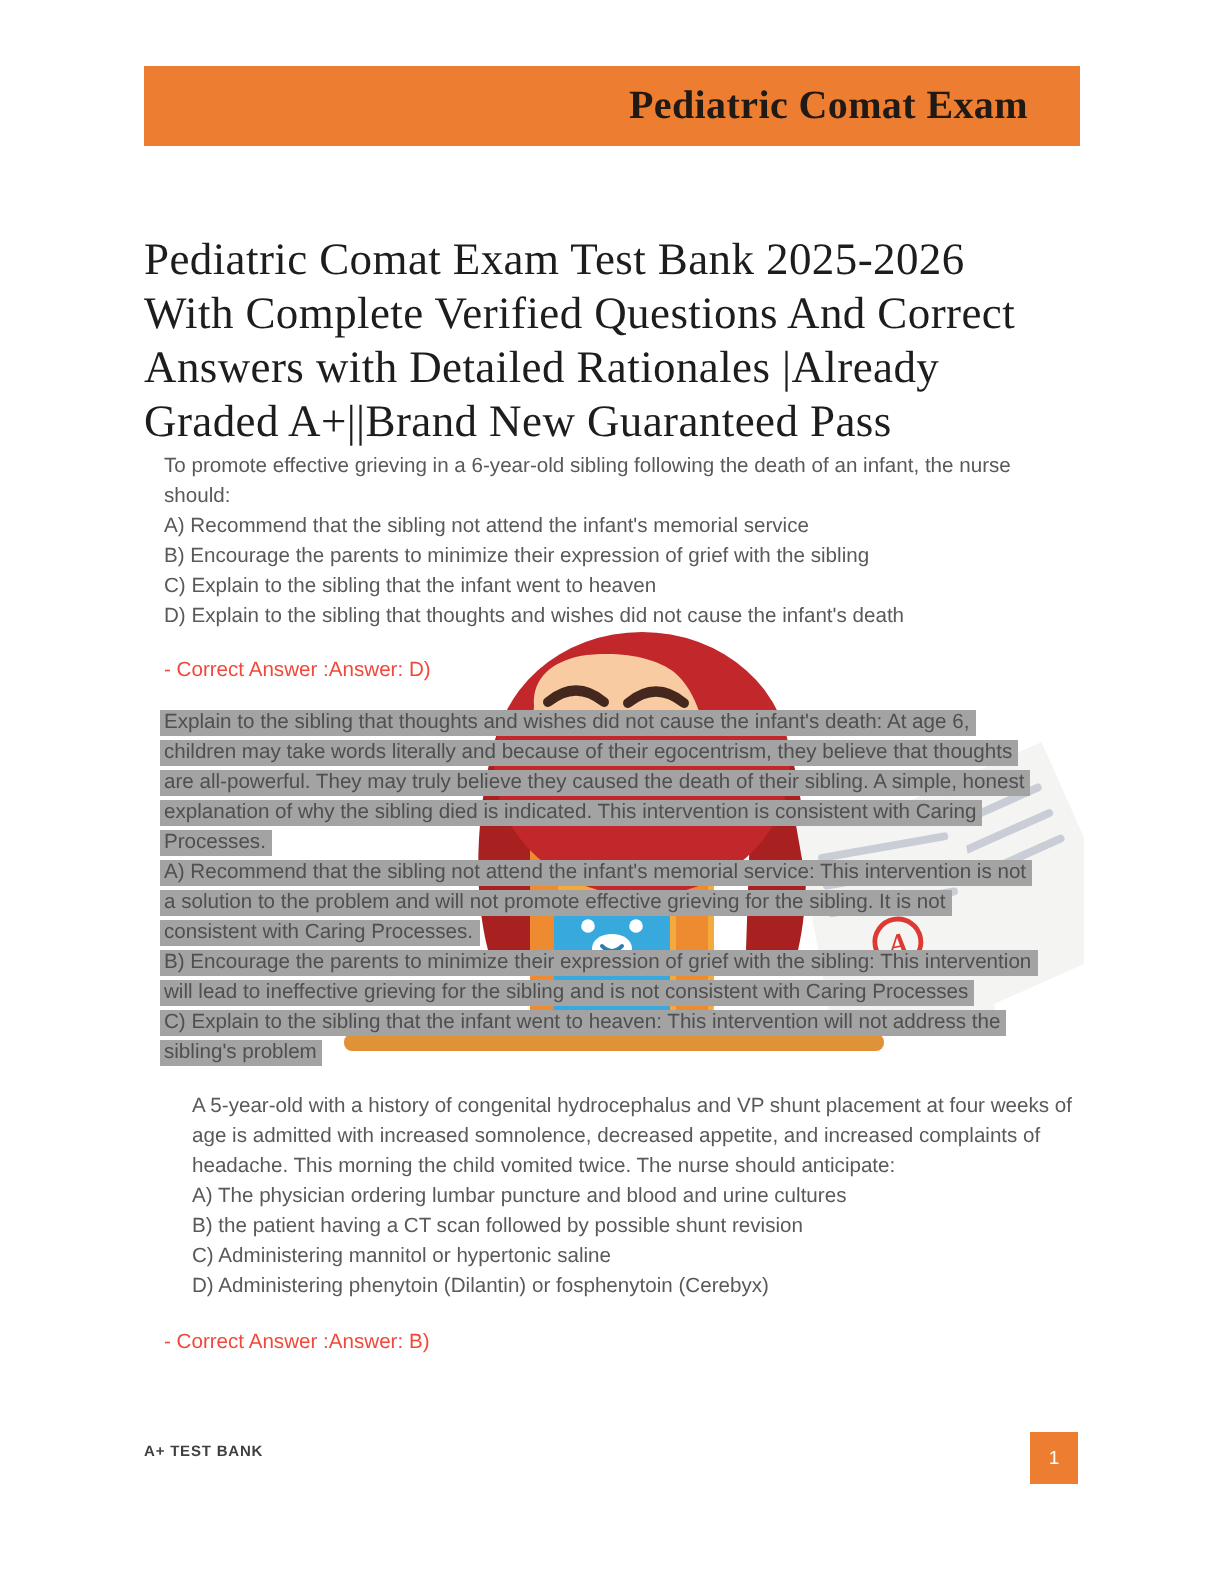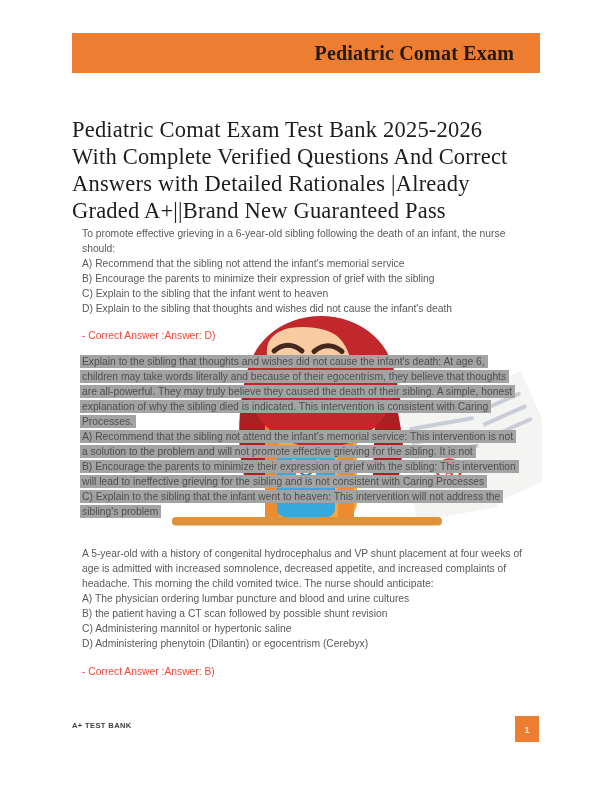--- a/index.html
+++ b/index.html
@@ -122,34 +122,35 @@
   </div>
 
   <div class="tblock" style="top:354px;">
     <div class="ln"><span class="hl">Explain to the sibling that thoughts and wishes did not cause the infant's death: At age 6,</span></div>
     <div class="ln"><span class="hl">children may take words literally and because of their egocentrism, they believe that thoughts</span></div>
     <div class="ln"><span class="hl">are all-powerful. They may truly believe they caused the death of their sibling. A simple, honest</span></div>
     <div class="ln"><span class="hl">explanation of why the sibling died is indicated. This intervention is consistent with Caring</span></div>
     <div class="ln"><span class="hl">Processes.</span></div>
     <div class="ln"><span class="hl">A) Recommend that the sibling not attend the infant's memorial service: This intervention is not</span></div>
     <div class="ln"><span class="hl">a solution to the problem and will not promote effective grieving for the sibling. It is not</span></div>
+    <div class="ln"><span class="hl">consistent with Caring Processes.</span></div>
     <div class="ln"><span class="hl">B) Encourage the parents to minimize their expression of grief with the sibling: This intervention</span></div>
     <div class="ln"><span class="hl">will lead to ineffective grieving for the sibling and is not consistent with Caring Processes</span></div>
     <div class="ln"><span class="hl">C) Explain to the sibling that the infant went to heaven: This intervention will not address the</span></div>
     <div class="ln"><span class="hl">sibling's problem</span></div>
   </div>
 
-  <div class="tblock" style="top:546px;">
+  <div class="tblock" style="top:546px;margin-left:14px;">
     <div class="ln">A 5-year-old with a history of congenital hydrocephalus and VP shunt placement at four weeks of</div>
     <div class="ln">age is admitted with increased somnolence, decreased appetite, and increased complaints of</div>
     <div class="ln">headache. This morning the child vomited twice. The nurse should anticipate:</div>
     <div class="ln">A) The physician ordering lumbar puncture and blood and urine cultures</div>
     <div class="ln">B) the patient having a CT scan followed by possible shunt revision</div>
     <div class="ln">C) Administering mannitol or hypertonic saline</div>
-    <div class="ln">D) Administering phenytoin (Dilantin) or egocentrism (Cerebyx)</div>
+    <div class="ln">D) Administering phenytoin (Dilantin) or fosphenytoin (Cerebyx)</div>
   </div>
 
   <div class="tblock answer-line" style="top:664px;">
     <div class="ln">- Correct Answer :Answer: B)</div>
   </div>
 
   <div class="footer-brand">A+ TEST BANK</div>
   <div class="page-number-box">
     <span>1</span>
   </div>

